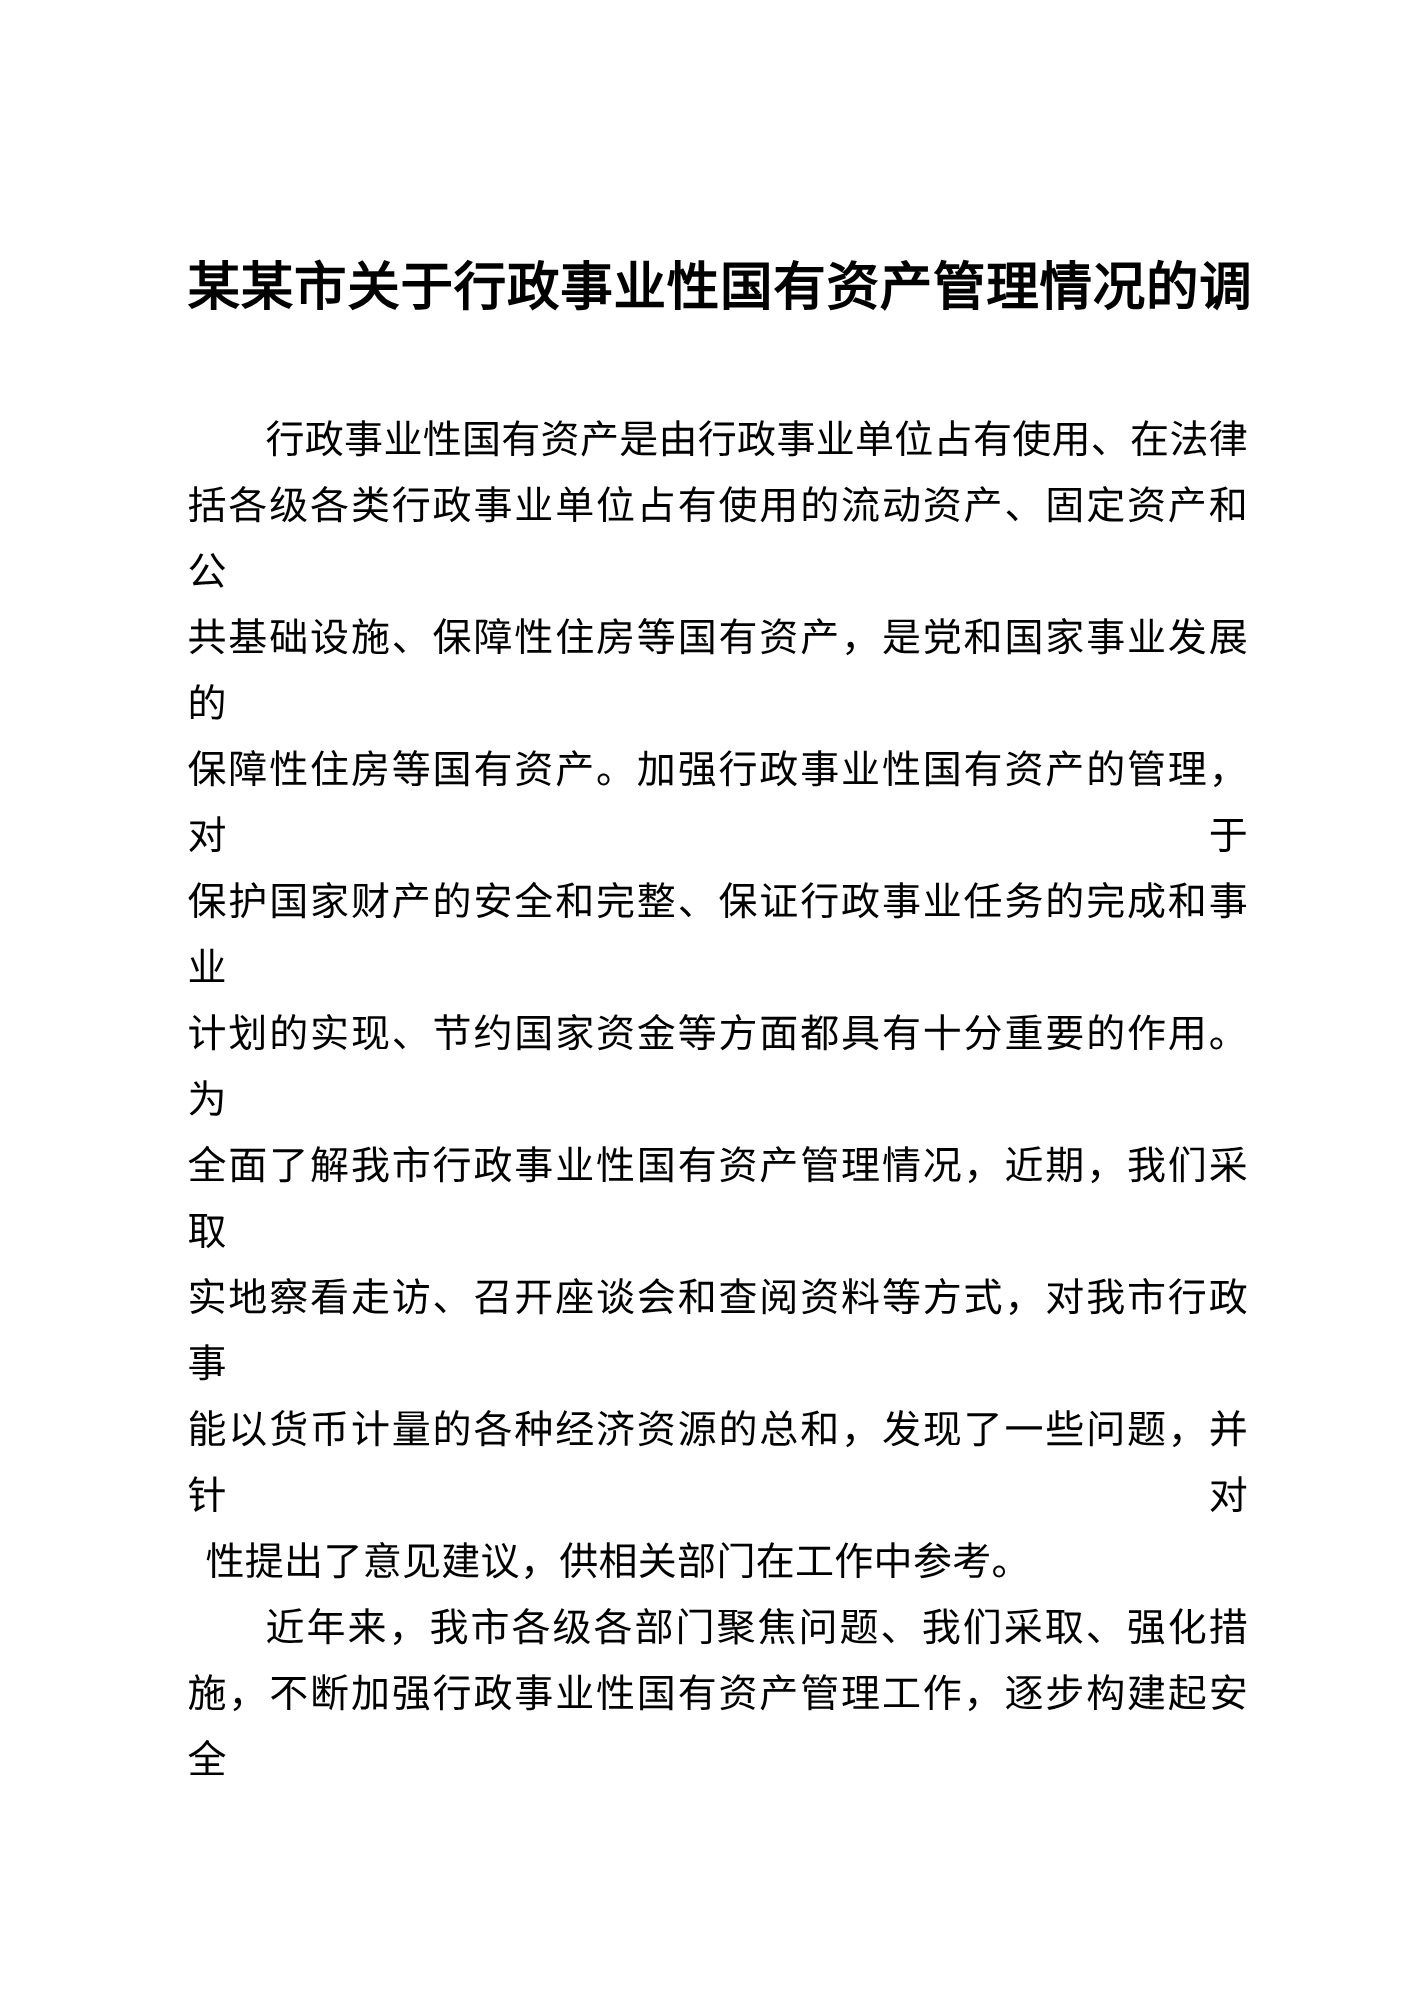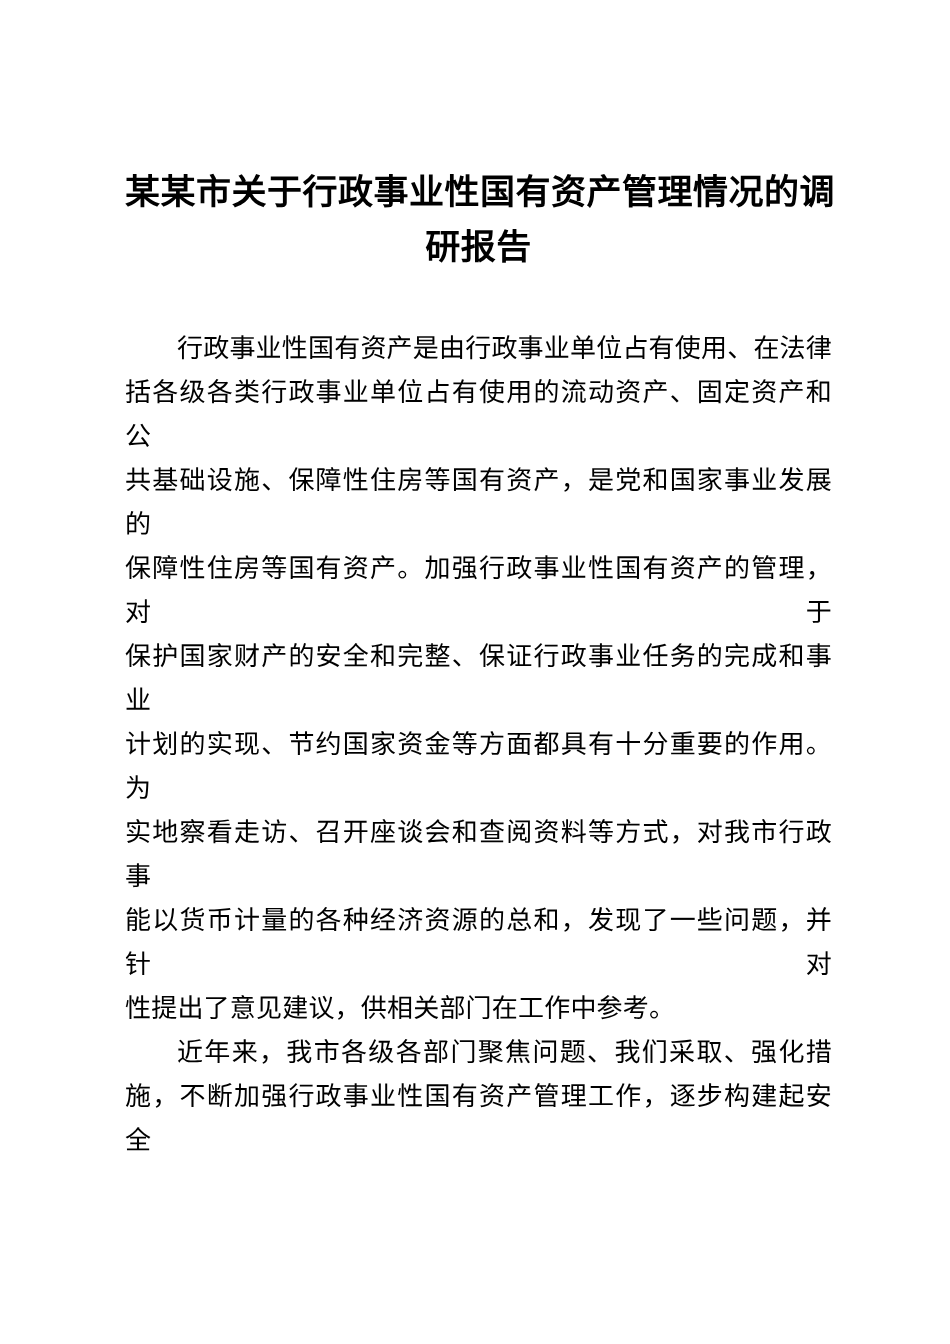--- a/index.html
+++ b/index.html
@@ -41,41 +41,41 @@
     overflow: visible;
   }
   
   .tline.full {
     white-space: normal;
     text-align: justify;
     text-justify: inter-character;
     text-align-last: justify;
   }
   .tline.indent { text-indent: 2em; }
-  .tline.short { text-align: left; text-align-last: left; white-space: nowrap; }
+  .tline.short { text-align: left; text-align-last: left; white-space: nowrap; margin-left: 12px; }
 </style>
 </head>
 <body>
 
 <div class="page">
 
   <div class="doc-title">
     <div class="tline">某某市关于行政事业性国有资产管理情况的调</div>
-    <div class="tline">研报告</div>
   </div>
 
   <div class="doc-body">
 
     <div class="para">
       <div class="tline full indent">行政事业性国有资产是由行政事业单位占有使用、在法律</div>
       <div class="tline full">括各级各类行政事业单位占有使用的流动资产、固定资产和公</div>
       <div class="tline full">共基础设施、保障性住房等国有资产，是党和国家事业发展的</div>
       <div class="tline full">保障性住房等国有资产。加强行政事业性国有资产的管理，对于</div>
       <div class="tline full">保护国家财产的安全和完整、保证行政事业任务的完成和事业</div>
       <div class="tline full">计划的实现、节约国家资金等方面都具有十分重要的作用。为</div>
+      <div class="tline full">全面了解我市行政事业性国有资产管理情况，近期，我们采取</div>
       <div class="tline full">实地察看走访、召开座谈会和查阅资料等方式，对我市行政事</div>
       <div class="tline full">能以货币计量的各种经济资源的总和，发现了一些问题，并针对</div>
       <div class="tline short">性提出了意见建议，供相关部门在工作中参考。</div>
     </div>
 
 
     <div class="para">
       <div class="tline full indent">近年来，我市各级各部门聚焦问题、我们采取、强化措</div>
       <div class="tline full">施，不断加强行政事业性国有资产管理工作，逐步构建起安全</div>
 

